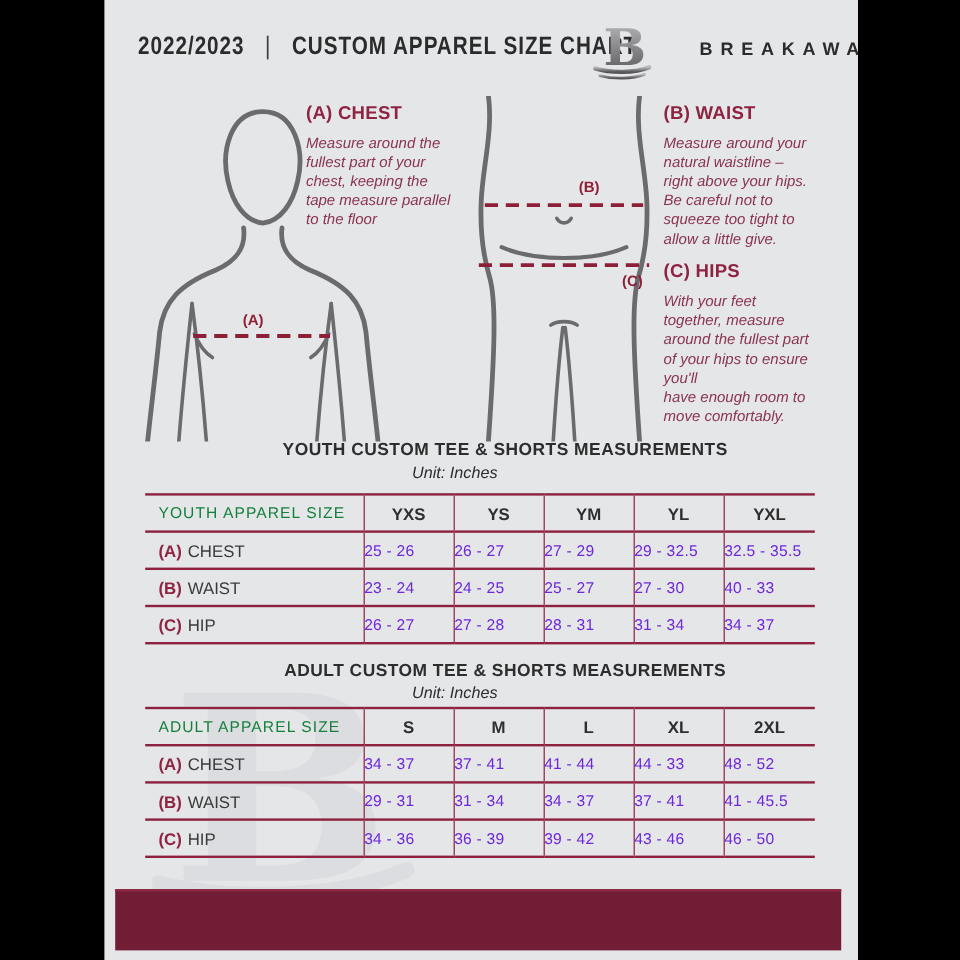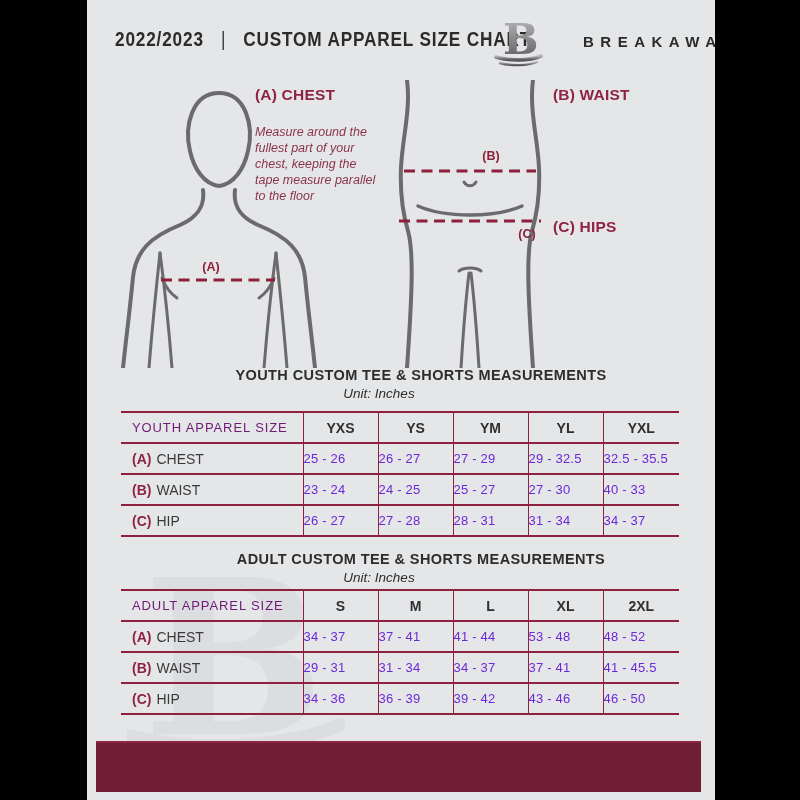--- a/index.html
+++ b/index.html
@@ -18,40 +18,40 @@
   .masthead .divider { margin:0 14px; font-weight:normal; color:#3a3a3a; }
   .logo-svg { position:absolute; left:404px; top:13px; width:56px; height:56px; }
   .brand { position:absolute; left:468px; top:33px; font-size:15px; font-weight:bold;
     letter-spacing:6.5px; color:#2b2b2b;margin-left:28px; }
   
   .fig { position:absolute; }
   .fig-upper { left:28px; top:80px; width:206px; height:288px; }
   .fig-lower { left:302px; top:80px; width:162px; height:288px; }
   .guide-block { position:absolute; width:160px; }
   .guide-block h3 { margin:0; font-size:15.5px; font-weight:bold; color:#8e2342; letter-spacing:.2px; }
-  .guide-block p { margin:20px 0 0 0; font-style:italic; font-size:12.5px; line-height:16px;
+  .guide-block p { margin:7px 0 0 0; font-style:italic; font-size:12.5px; line-height:16px;
     color:#8a3350; white-space:pre-line; }
   .gb-chest { left:168px; top:86px; }
   .gb-waist { left:466px; top:86px; }
   .gb-hips  { left:466px; top:218px; }
   
   .tbl-title { position:absolute; left:0; width:668px; text-align:center;
     font-size:14.5px; font-weight:bold; color:#2d2d2d; letter-spacing:.4px; }
   .tbl-unit { position:absolute; left:0; width:584px; text-align:center;
     font-size:13.5px; font-style:italic; color:#2d2d2d; }
   .t-youth-title { top:367px; } .t-youth-unit { top:386px; }
   .t-adult-title { top:551px; } .t-adult-unit { top:570px; }
   table.size-table { position:absolute; left:34px; width:558px;
     border-collapse:collapse; table-layout:fixed; }
   .youth-table { top:411px; } .adult-table { top:589px; }
   .size-table td { border-top:2px solid #8e2040; border-bottom:2px solid #8e2040;
     padding:0; height:29px; background:transparent; }
   .size-table td + td { border-left:1.5px solid #8e2040; }
   td.c-first { padding-left:11px; }
-  td.h-first { font-size:13px; letter-spacing:.9px; color:#701a75; }
+  td.h-first { font-size:13px; letter-spacing:.9px; color:#15803d; }
   td.h-size { text-align:center; font-weight:bold; font-size:14px; color:#2f2f2f; }
   td.c-label { font-size:14px; color:#3a3a3a; }
   td.c-label .pfx { font-weight:bold; color:#8e2342; margin-right:5px; }
   td.c-val { text-align:left; font-size:13px; color:#6d28d9; letter-spacing:.2px; }
   
   .watermark { position:absolute; left:40px; top:562px; width:260px; height:238px; z-index:0; }
   .wm-letter { font-family:"DejaVu Serif", serif; font-weight:bold; }
   .footer-bar { position:absolute; left:9px; top:741px; width:605px; height:49px;
     background:#721d36; border-top:2px solid #8e2743; z-index:2; }
   .content-layer { position:relative; z-index:1; }
@@ -129,23 +129,36 @@
     <div class="guide-block gb-chest">
       <h3>(A) CHEST</h3>
       <p>Measure around the
 fullest part of your
 chest, keeping the
 tape measure parallel
 to the floor</p>
     </div>
     <div class="guide-block gb-waist">
       <h3>(B) WAIST</h3>
+      <p>Measure around your
+natural waistline –
+right above your hips.
+Be careful not to
+squeeze too tight to
+allow a little give.</p>
     </div>
     <div class="guide-block gb-hips">
       <h3>(C) HIPS</h3>
+      <p>With your feet
+together, measure
+around the fullest part
+of your hips to ensure
+you'll
+have enough room to
+move comfortably.</p>
     </div>
 
     <div class="tbl-title t-youth-title">YOUTH CUSTOM TEE &amp; SHORTS MEASUREMENTS</div>
     <div class="tbl-unit t-youth-unit">Unit: Inches</div>
     <table class="size-table youth-table">
       <colgroup>
           <col style="width:182px">
           <col style="width:75px">
           <col style="width:75px">
           <col style="width:75px">
@@ -206,21 +219,21 @@
         <td class="h-size">M</td>
         <td class="h-size">L</td>
         <td class="h-size">XL</td>
         <td class="h-size">2XL</td>
       </tr>
       <tr>
         <td class="c-first c-label"><span class="pfx">(A)</span><span>CHEST</span></td>
         <td class="c-val">34 - 37</td>
         <td class="c-val">37 - 41</td>
         <td class="c-val">41 - 44</td>
-        <td class="c-val">53 - 48</td>
+        <td class="c-val">44 - 33</td>
         <td class="c-val">48 - 52</td>
       </tr>
       <tr>
         <td class="c-first c-label"><span class="pfx">(B)</span><span>WAIST</span></td>
         <td class="c-val">29 - 31</td>
         <td class="c-val">31 - 34</td>
         <td class="c-val">34 - 37</td>
         <td class="c-val">37 - 41</td>
         <td class="c-val">41 - 45.5</td>
       </tr>

